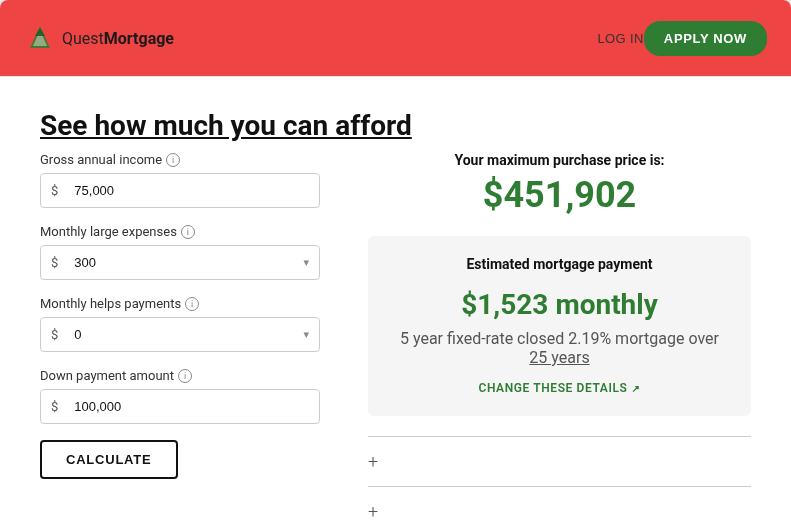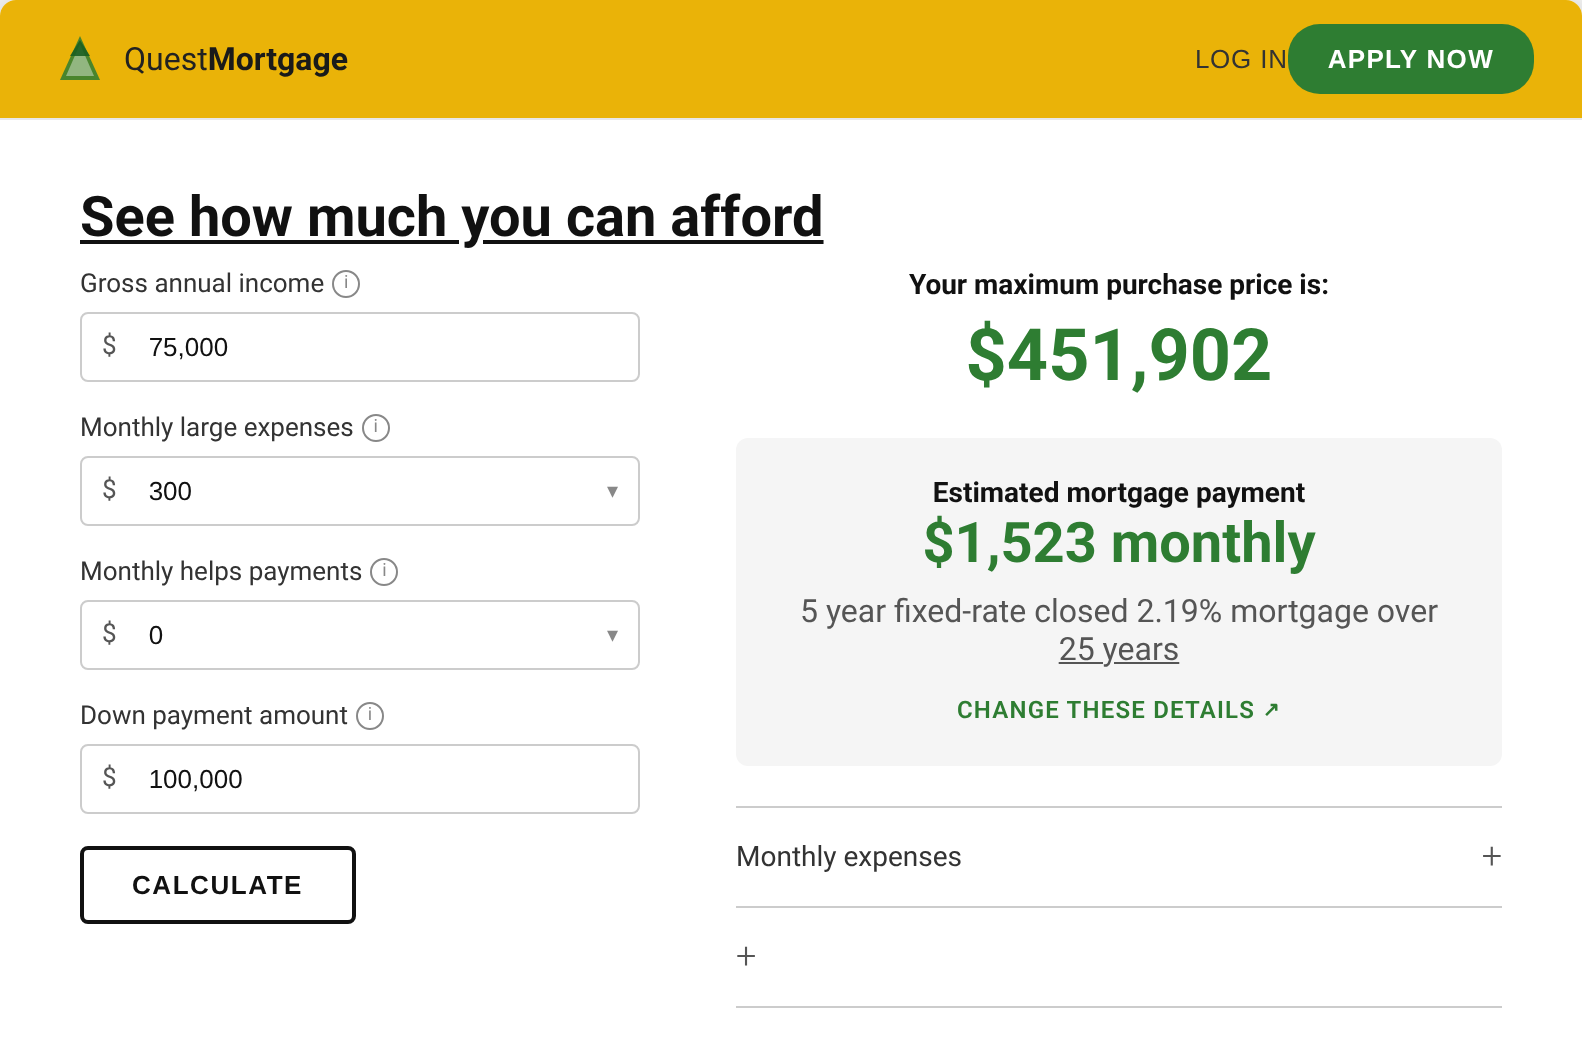--- a/index.html
+++ b/index.html
@@ -1,51 +1,51 @@
 <!DOCTYPE html>
 <html><head>
   <meta charset="utf-8">
   <style>
     * { box-sizing: border-box; margin: 0; padding: 0; }
     body { font-family: -apple-system, BlinkMacSystemFont, 'Segoe UI', Roboto, sans-serif; background: #f0f0f0; display: flex; justify-content: center; align-items: center; min-height: 100vh; }
     .browser-frame { background: #fff; border-radius: 8px; box-shadow: 0 2px 12px rgba(0,0,0,0.15); width: 791px; min-height: 520px; overflow: hidden; }
     
-    .navbar { display: flex; align-items: center; padding: 0 24px; height: 60px; border-bottom: 1px solid #e8e8e8; background: #eab308; }
+    .navbar { display: flex; align-items: center; padding: 0 24px; height: 77px; border-bottom: 1px solid #e8e8e8; background: #ef4444; }
     .logo-area { display: flex; align-items: center; gap: 6px; margin-right: 24px; }
     .logo-icon { width: 32px; height: 32px; }
     .logo-text { font-size: 16px; font-weight: 400; color: #222; }
     .logo-text strong { font-weight: 700; color: #1a1a1a; }
     .nav-links { display: flex; align-items: center; gap: 24px; flex: 1; }
     .nav-link { font-size: 13px; font-weight: 500; color: #333; text-decoration: none; letter-spacing: 0.03em; cursor: pointer; }
     .nav-link-caret::after { content: ' ▾'; font-size: 10px; }
     .nav-link-ext::after { content: ' ↗'; font-size: 10px; }
     .nav-right { display: flex; align-items: center; gap: 0; margin-left: auto; }
     .login-btn { font-size: 13px; font-weight: 500; color: #333; cursor: pointer; background: none; border: none; letter-spacing: 0.03em; }
     .apply-btn { background: #2e7d32; color: #fff; border: none; padding: 10px 20px; border-radius: 16px; font-size: 13px; font-weight: 700; cursor: pointer; letter-spacing: 0.05em; text-transform: uppercase; }
     
     .main-content { padding: 32px 40px; }
     .page-title { font-size: 28px; font-weight: 700; color: #111; margin-bottom: 10px; text-decoration: underline; }
     .page-subtitle { font-size: 13px; color: #555; margin-bottom: 28px; max-width: 520px; line-height: 1.5; }
     .calculator-layout { display: flex; gap: 48px; }
     
     .form-section { flex: 0 0 280px; }
     .form-group { margin-bottom: 16px; }
-    .form-label { font-size: 13px; color: #333; margin-bottom: 6px; display: flex; align-items: flex-start; gap: 4px; }
+    .form-label { font-size: 13px; color: #333; margin-bottom: 6px; display: flex; align-items: flex-end; gap: 4px; }
     .info-icon { width: 14px; height: 14px; border-radius: 50%; border: 1px solid #888; display: inline-flex; align-items: center; justify-content: center; font-size: 9px; color: #888; cursor: pointer; flex-shrink: 0; }
     .form-input-wrapper { position: relative; display: flex; align-items: center; border: 1px solid #ccc; border-radius: 4px; background: #fff; }
     .input-prefix { padding: 0 8px 0 10px; font-size: 13px; color: #555; border-right: none; }
     .form-input { border: none; outline: none; font-size: 13px; color: #111; padding: 9px 8px; width: 100%; background: transparent; }
     .input-caret { padding: 0 10px; font-size: 11px; color: #888; cursor: pointer; }
     .calculate-btn { background: #fff; color: #111; border: 2px solid #111; padding: 10px 24px; border-radius: 4px; font-size: 13px; font-weight: 700; cursor: pointer; letter-spacing: 0.06em; text-transform: uppercase; margin-top: 8px; margin-bottom: 12px; display: block; }
     
     .results-section { flex: 1; }
     .max-price-label { font-size: 14px; font-weight: 700; color: #111; text-align: center; margin-bottom: 6px; }
     .max-price-value { font-size: 36px; font-weight: 700; color: #2e7d32; text-align: center; margin-bottom: 20px; }
     .mortgage-estimate-box { background: #f5f5f5; border-radius: 6px; padding: 20px 24px; margin-bottom: 20px; text-align: center; }
-    .mortgage-label { font-size: 14px; font-weight: 700; color: #111; margin-bottom: 0; }
+    .mortgage-label { font-size: 14px; font-weight: 700; color: #111; margin-bottom: 16px; }
     .mortgage-amount { font-size: 28px; font-weight: 700; color: #2e7d32; margin-bottom: 8px; }
     .mortgage-details-text { font-size: 16px; color: #555; margin-bottom: 10px; text-align: center; }
     .mortgage-details-text u { cursor: pointer; }
     .change-details-link { font-size: 12px; font-weight: 600; color: #2e7d32; text-transform: uppercase; letter-spacing: 0.05em; cursor: pointer; display: inline-flex; align-items: center; gap: 4px; }
     .change-details-link::after { content: '↗'; font-size: 10px; }
     .accordion-section { border-top: 1px solid #ccc; }
     .accordion-item { display: flex; align-items: center; justify-content: space-between; padding: 14px 0; border-bottom: 1px solid #ccc; cursor: pointer; }
     .accordion-item-label { font-size: 14px; color: #333; }
     .accordion-plus { font-size: 18px; color: #555; font-weight: 300; }
   </style>
@@ -136,21 +136,20 @@
           <p class="mortgage-label">Estimated mortgage payment</p>
           <p class="mortgage-amount">$1,523 monthly</p>
           <p class="mortgage-details-text">
             <span>5 year fixed-rate closed 2.19% mortgage over</span> <u>25 years</u>
           </p>
           <span class="change-details-link">CHANGE THESE DETAILS</span>
         </div>
 
         <div class="accordion-section">
           <div class="accordion-item">
-            <span class="accordion-item-label">Monthly expenses</span>
             <span class="accordion-plus">+</span>
           </div>
           <div class="accordion-item">
 
             <span class="accordion-plus">+</span>
           </div>
         </div>
       </div>
     </div>
   </div>

